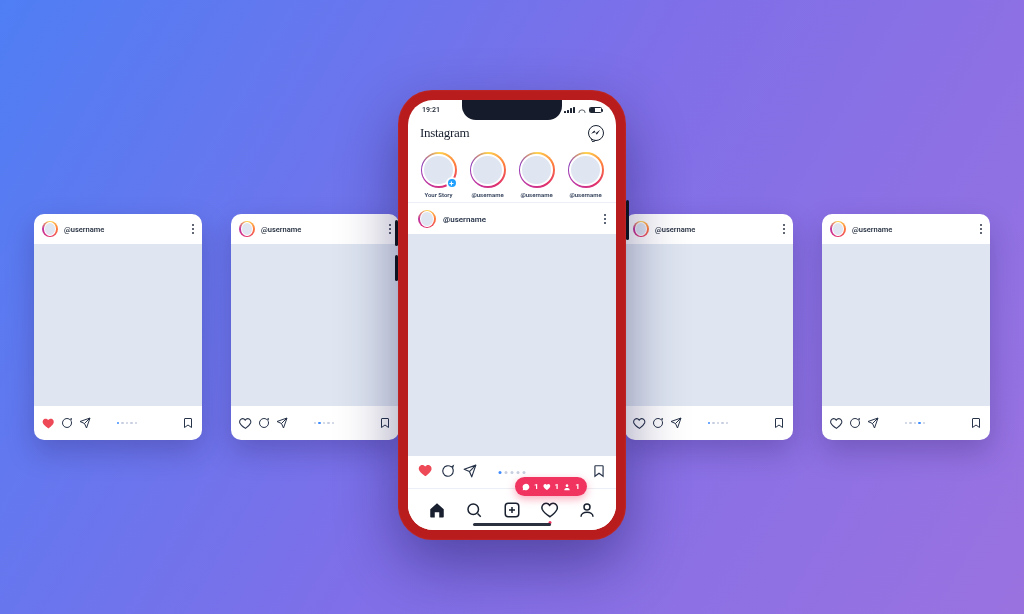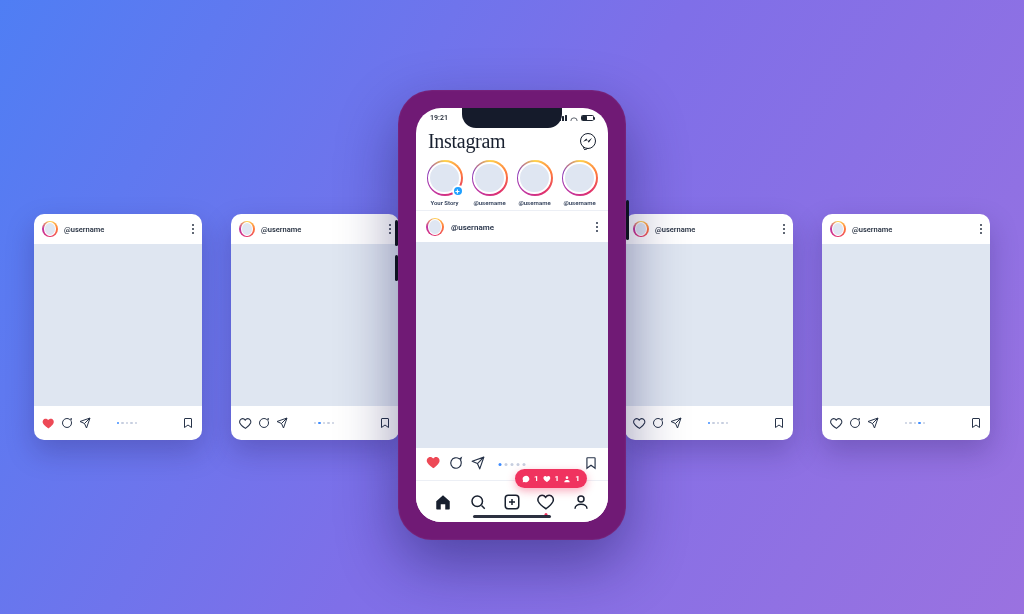--- a/index.html
+++ b/index.html
@@ -98,23 +98,23 @@
   .pc-save{ margin-left:auto;}
 
   
   .phone {
     position:absolute;
     left:50%;
     top:90px;
     transform:translateX(-50%);
     width:228px;
     height:450px;
-    background:#701a75;
+    background:#b91c1c;
     border-radius:34px;
-    padding:18px;
+    padding:10px;
     box-shadow: 0 24px 60px rgba(20,15,80,.45),
                 inset 0 0 2px rgba(255,255,255,.15);
   }
   .phone::before, .phone::after{
     content:"";
     position:absolute;
     background:#0d1220;
     border-radius:2px;
   }
   .phone::before{ right:-3px; top:110px; width:3px; height:40px;}
@@ -154,21 +154,21 @@
   .battery{width:13px;height:6.5px;border:1px solid #1d2533;border-radius:1.5px;position:relative;}
   .battery::after{content:"";position:absolute;right:-2px;top:1.5px;width:1.2px;height:2.5px;background:#1d2533;border-radius:0 1px 1px 0;}
   .battery i{display:block;height:100%;background:#1d2533;border-radius:.5px;width:45%;}
 
   .app-header{
     position:absolute; top:20px; left:0; right:0; height:26px;
     display:flex; align-items:center; padding:0 12px;
   }
   .brand{
     font-family: "Brush Script MT","Segoe Script",cursive;
-    font-size:20px; font-weight:500;
+    font-size:13px; font-weight:500;
     color:#18202f;
     letter-spacing:-.3px;
   }
   .msgr{
     margin-left:auto;
     width:16px;height:16px;
     border:1.5px solid #18202f;
     border-radius:50%;
     position:relative;
   }

